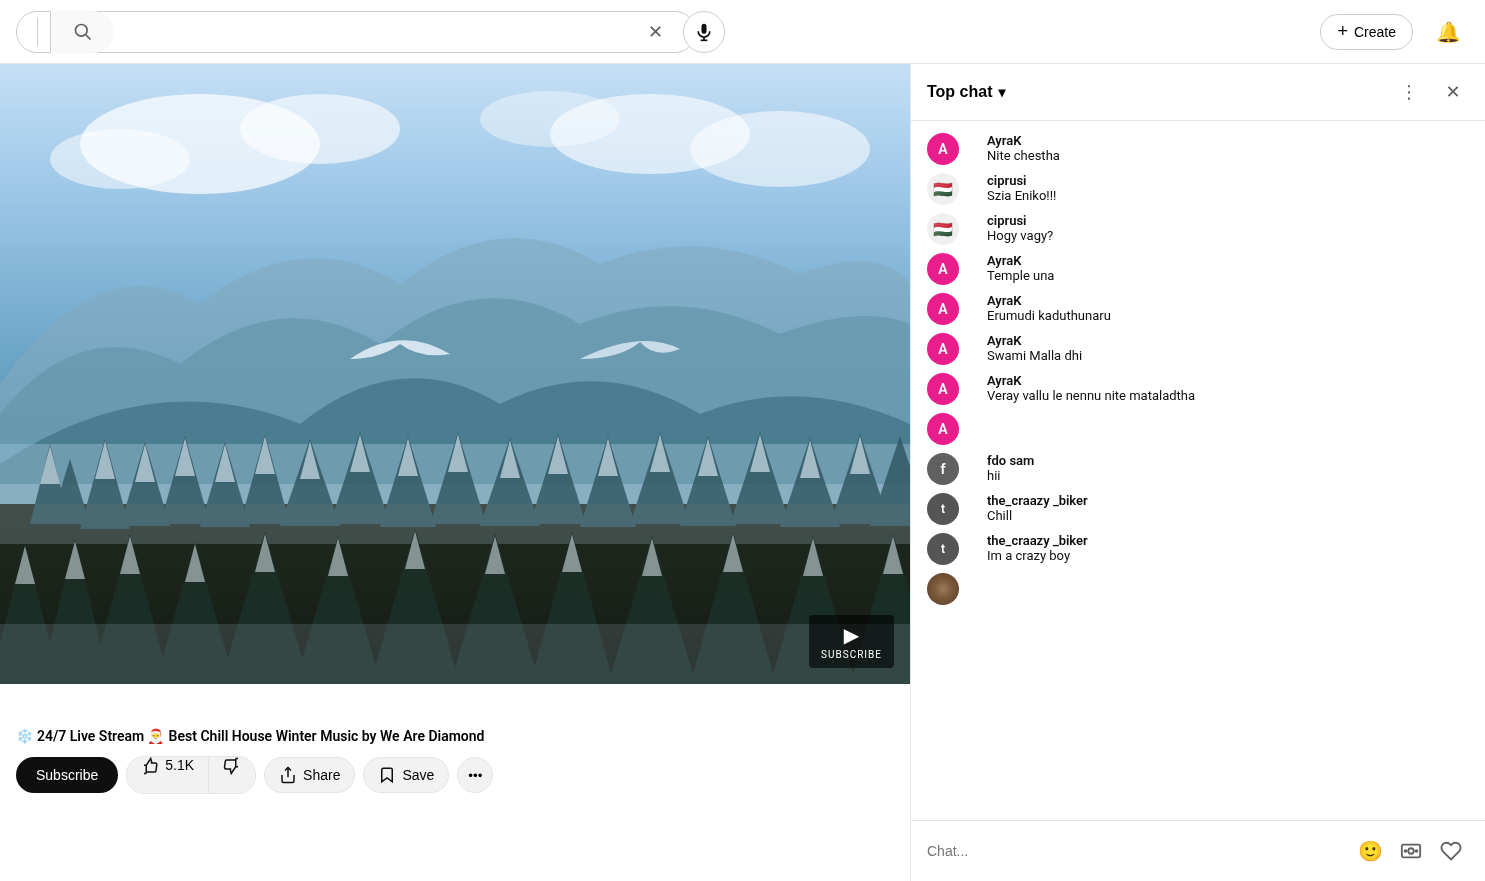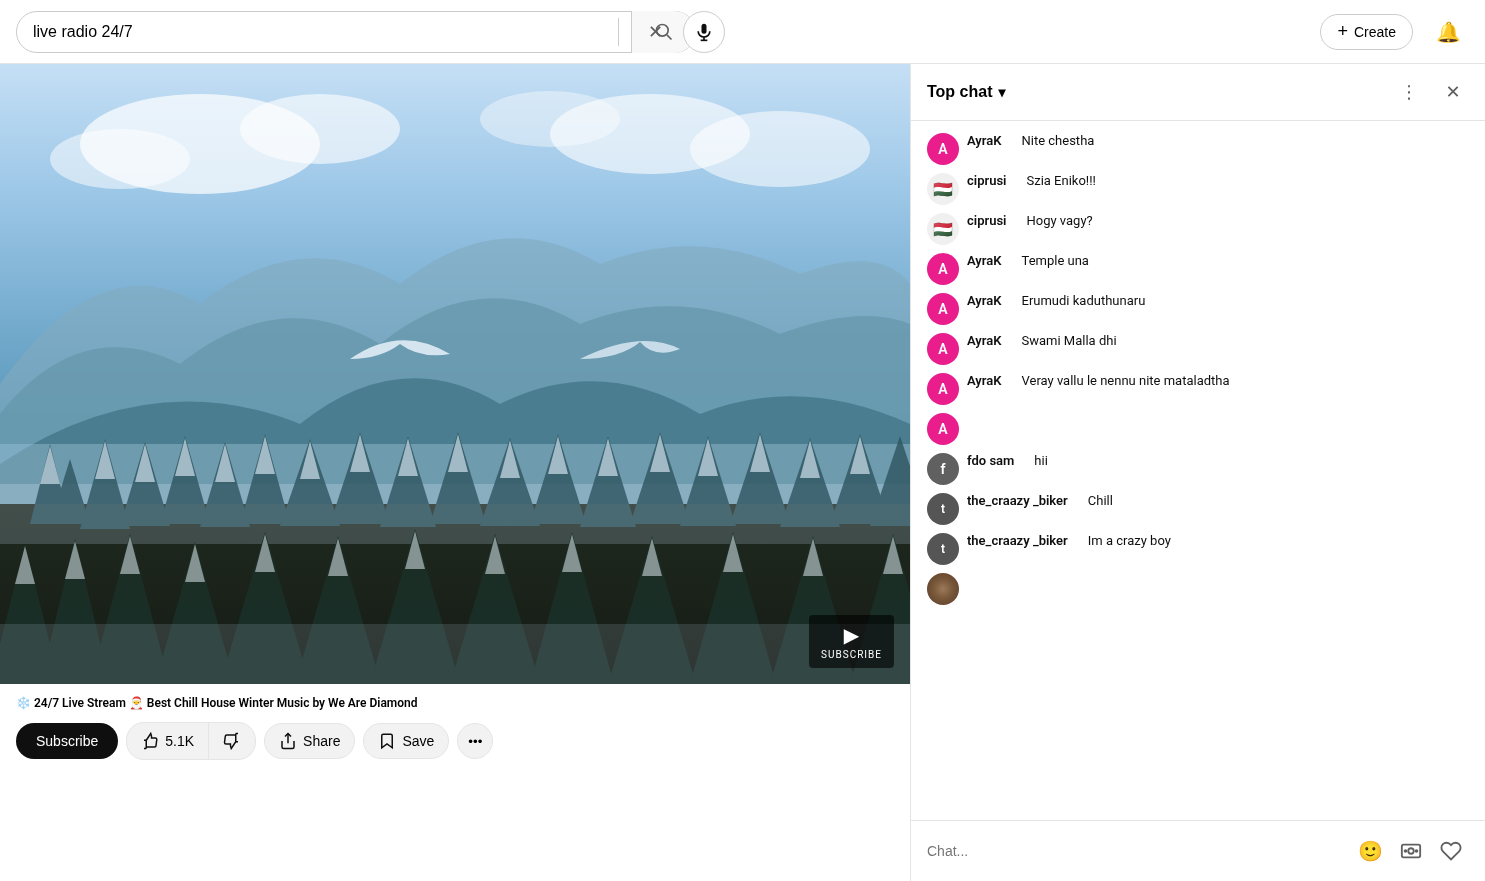--- a/index.html
+++ b/index.html
@@ -116,23 +116,24 @@
       align-items: center;
       gap: 2px;
     }
 
     
     .video-info {
       padding: 12px 16px;
       background: #fff;
     }
     .video-title {
-      font-size: 12px;
+      font-size: 14px;
       font-weight: 600;
       margin-bottom: 12px;
+      margin-top: 32px;
     }
     .video-actions {
       display: flex;
       align-items: center;
       gap: 8px;
     }
     .subscribe-btn-main {
       background: #0f0f0f;
       color: #fff;
       border: none;
@@ -170,21 +171,21 @@
     .like-dislike {
       display: flex;
       align-items: center;
       border-radius: 18px;
       border: 1px solid #e5e5e5;
       background: #f2f2f2;
       overflow: hidden;
     }
     .like-btn, .dislike-btn {
       display: flex;
-      align-items: center;
+      align-items: flex-start;
       gap: 6px;
       padding: 0 14px;
       height: 36px;
       border: none;
       background: transparent;
       cursor: pointer;
       font-size: 14px;
       font-weight: 500;
     }
     .like-btn {
@@ -272,20 +273,21 @@
     }
     .msg-text {
       font-size: 13px;
       color: #0f0f0f;
       margin-left: 20px;
     }
     .msg-row {
       display: flex;
       align-items: baseline;
       flex-wrap: wrap;
+      flex-direction: column;
     }
 
     
     .welcome-banner {
       margin: 8px 12px;
       background: #f2f2f2;
       border-radius: 8px;
       padding: 12px 14px;
       display: flex;
       align-items: flex-start;
@@ -397,21 +399,20 @@
           #1a241a 90%,
           #141e14 100%
         );
     }
   </style>
 </head>
 <body>
 
 <div class="header">
   <div class="search-bar">
-    <input value="live radio 24/7" type="text" style="">
     <button class="search-divider" style="background:#ccc;border:none;width:1px;height:28px;padding:0;"></button>
     <button class="search-icon-btn">
       <svg width="20" height="20" viewBox="0 0 24 24" fill="none" stroke="#606060" stroke-width="2">
         <circle cx="10" cy="10" r="7"></circle>
         <line x1="15.5" y1="15.5" x2="21" y2="21"></line>
       </svg>
     </button>
   </div>
 
   <button style="background:none;border:none;cursor:pointer;margin-left:-60px;font-size:18px;color:#606060;">✕</button>

